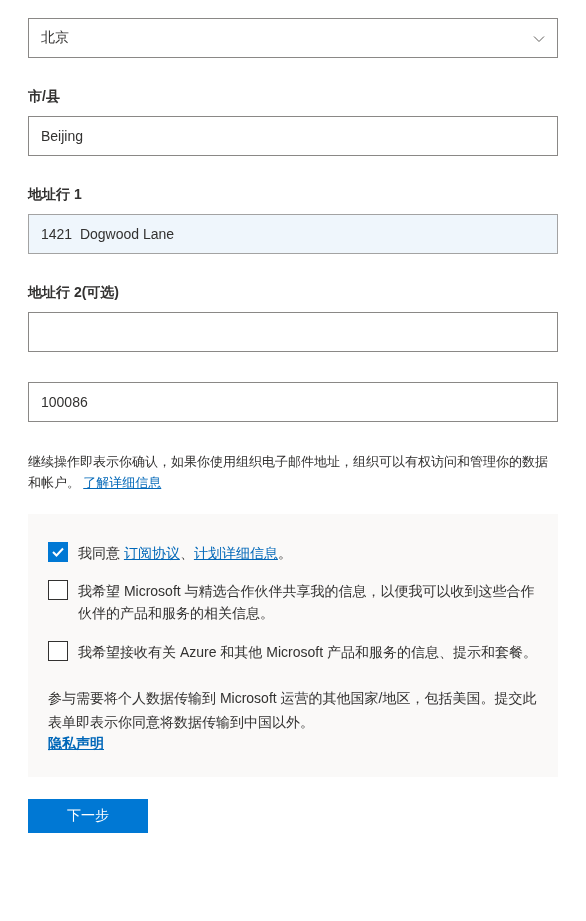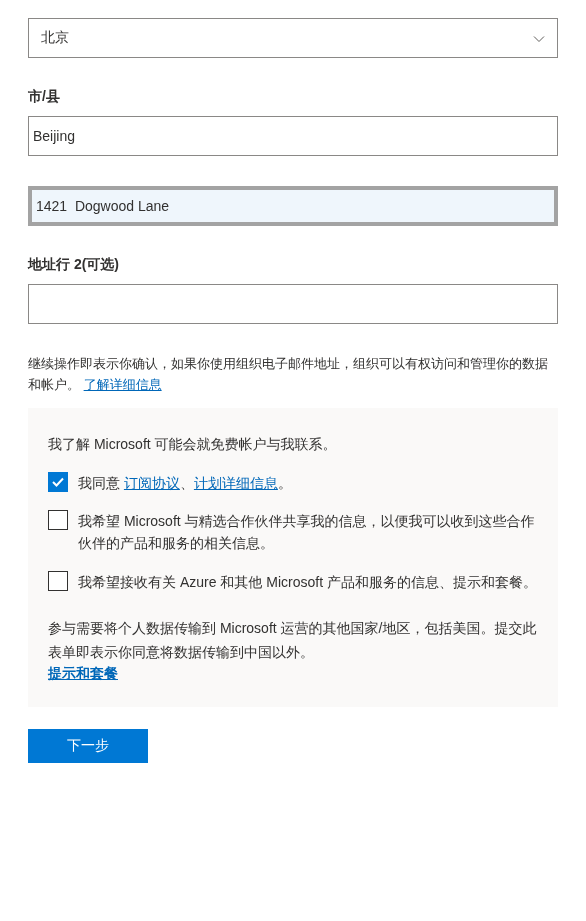--- a/index.html
+++ b/index.html
@@ -35,43 +35,44 @@
       display: flex;
       align-items: center;
       justify-content: space-between;
       cursor: pointer;
     }
     .form-input {
       width: 100%;
       height: 40px;
       border: 1px solid #8a8886;
       background: #ffffff;
-      padding: 0 4px;
+      padding: 0 12px;
       font-size: 14px;
       color: #323130;
       font-family: inherit;
     }
     .form-input.focused {
       background: #eff6fc;
-      border: 4px solid #a3a3a3;
+      border: 1px solid #a3a3a3;
     }
     .chevron-down {
       width: 12px;
       height: 12px;
       display: inline-block;
     }
     .chevron-down svg {
       width: 12px;
       height: 12px;
     }
     .disclaimer-text {
       font-size: 13px;
       line-height: 1.6;
       color: #323130;
-      margin-bottom: 12px;
+      margin-bottom: 20px;
+      font-family: Liberation Serif, serif;
     }
     .link {
       color: #0067b8;
       text-decoration: underline;
       cursor: pointer;
     }
     .consent-box {
       background: #faf9f8;
       padding: 28px 20px 24px 20px;
       margin-bottom: 22px;
@@ -150,38 +151,39 @@
     </span>
   </div>
 </div>
 
 <div class="form-group">
   <label class="form-label">市/县</label>
   <input type="text" class="form-input" value="Beijing" style="">
 </div>
 
 <div class="form-group">
+  <label class="form-label">地址行 1</label>
   <input type="text" class="form-input focused" value="1421  Dogwood Lane" style="">
 </div>
 
 <div class="form-group">
   <label class="form-label">地址行 2(可选)</label>
   <input type="text" class="form-input" value="" style="">
 </div>
 
 <div class="form-group">
+  <input type="text" class="form-input" value="100086" style="">
 </div>
 
 <div class="disclaimer-text">
   <span>继续操作即表示你确认，如果你使用组织电子邮件地址，组织可以有权访问和管理你的数据和帐户。</span>
   <a class="link">了解详细信息</a>
 </div>
 
 <div class="consent-box">
-  <div class="consent-heading">我了解 Microsoft 可能会就免费帐户与我联系。</div>
 
   <div class="checkbox-row">
     <div class="checkbox checked">
       <svg viewBox="0 0 14 14">
           <path d="M2 7 L5.5 10.5 L12 3.5" stroke="#ffffff" stroke-width="2" fill="none"></path>
         </svg>
     </div>
     <div class="checkbox-label">
       <span>我同意 </span><a class="link">订阅协议</a><span>、</span><a class="link">计划详细信息</a><span>。</span>
     </div>
@@ -192,19 +194,19 @@
     <div class="checkbox-label">我希望 Microsoft 与精选合作伙伴共享我的信息，以便我可以收到这些合作伙伴的产品和服务的相关信息。</div>
   </div>
 
   <div class="checkbox-row">
     <div class="checkbox"></div>
     <div class="checkbox-label">我希望接收有关 Azure 和其他 Microsoft 产品和服务的信息、提示和套餐。</div>
   </div>
 
   <div class="transfer-notice">参与需要将个人数据传输到 Microsoft 运营的其他国家/地区，包括美国。提交此表单即表示你同意将数据传输到中国以外。</div>
 
-  <a class="privacy-link">提示和套餐</a>
+  <a class="privacy-link">隐私声明</a>
 </div>
 
 <button class="next-button">下一步</button>
 
 
 
 
 </body></html>

